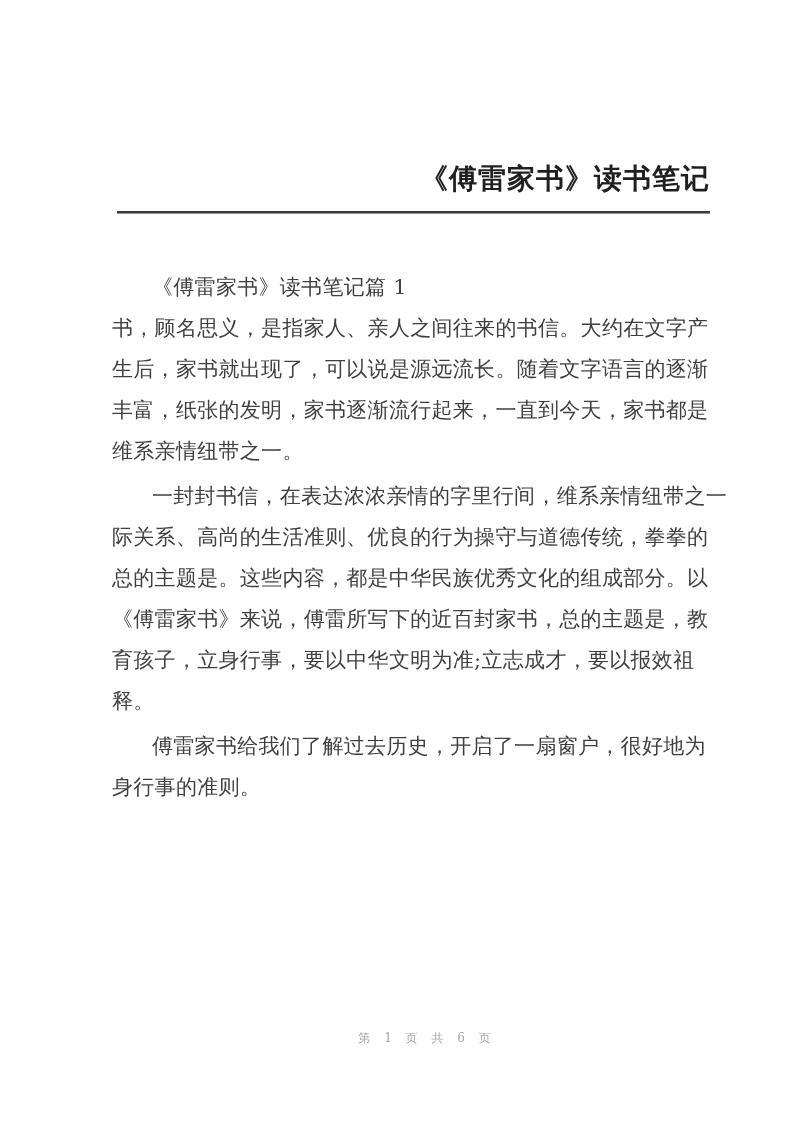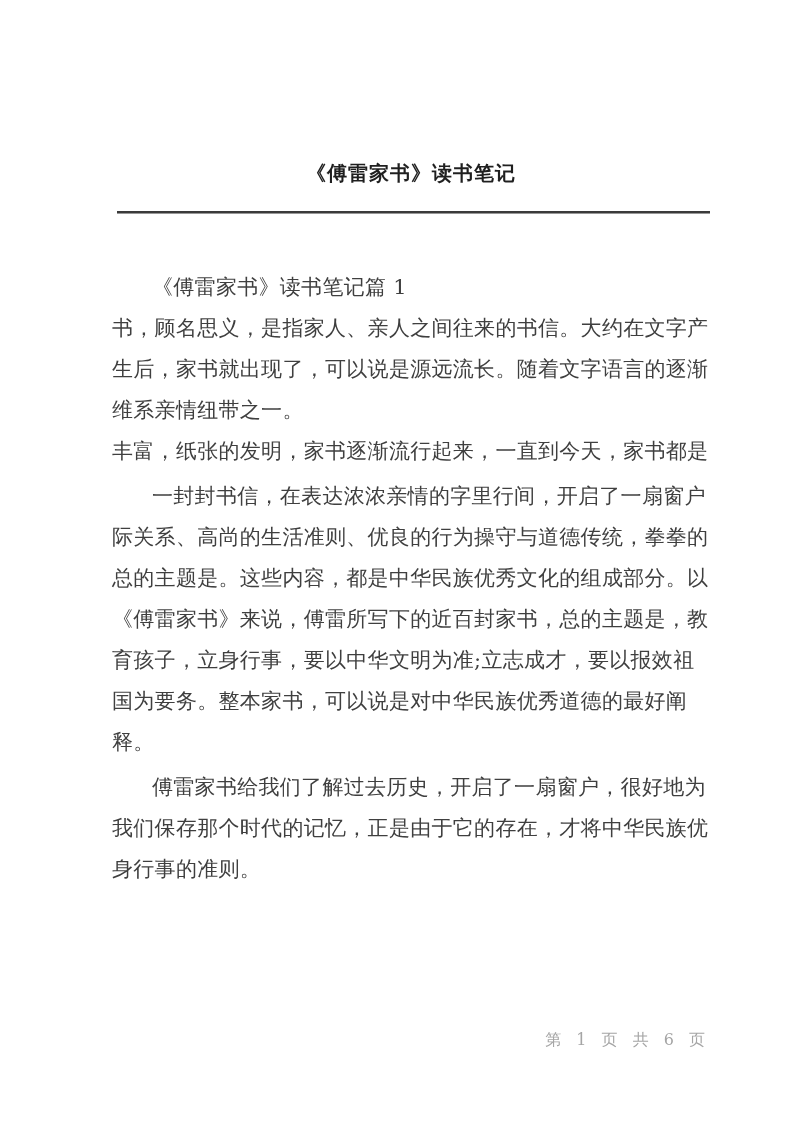--- a/index.html
+++ b/index.html
@@ -14,22 +14,22 @@
     background: #ffffff;
     font-family: "DejaVu Serif", "Liberation Serif", serif;
     overflow: hidden;
   }
   .doc-title {
     position: absolute;
     top: 160px;
     left: 112px;
     width: 598px;
     margin: 0;
-    text-align: center;
-    font-size: 20px;
+    text-align: right;
+    font-size: 28px;
     font-weight: bold;
     color: #1f1f1f;
     letter-spacing: 1px;
     white-space: nowrap;
   }
   .rule {
     position: absolute;
     left: 117px;
     top: 211px;
     width: 593px;
@@ -52,52 +52,50 @@
     white-space: nowrap;
   }
   .ind {
     text-indent: 40px;
   }
   .pg {
     margin-top: 4px;
   }
   .footer {
     position: absolute;
-    left: 112px;
+    left: 128px;
     top: 1030px;
     width: 598px;
-    text-align: right;
-    font-size: 16px;
+    text-align: center;
+    font-size: 12px;
     letter-spacing: 5px;
     color: #a5a5a5;
     white-space: nowrap;
   }
 </style>
 </head>
 <body>
 
 <div class="page">
 
   <h1 class="doc-title">《傅雷家书》读书笔记</h1>
 
   <div class="rule"></div>
 
   <div class="content">
     <div class="ln ind">《傅雷家书》读书笔记篇 1</div>
     <div class="ln">书，顾名思义，是指家人、亲人之间往来的书信。大约在文字产</div>
     <div class="ln">生后，家书就出现了，可以说是源远流长。随着文字语言的逐渐</div>
+    <div class="ln">丰富，纸张的发明，家书逐渐流行起来，一直到今天，家书都是</div>
     <div class="ln">维系亲情纽带之一。</div>
-    <div class="ln">丰富，纸张的发明，家书逐渐流行起来，一直到今天，家书都是</div>
-    <div class="ln ind pg">一封封书信，在表达浓浓亲情的字里行间，开启了一扇窗户</div>
+    <div class="ln ind pg">一封封书信，在表达浓浓亲情的字里行间，维系亲情纽带之一</div>
     <div class="ln">际关系、高尚的生活准则、优良的行为操守与道德传统，拳拳的</div>
     <div class="ln">总的主题是。这些内容，都是中华民族优秀文化的组成部分。以</div>
     <div class="ln">《傅雷家书》来说，傅雷所写下的近百封家书，总的主题是，教</div>
     <div class="ln">育孩子，立身行事，要以中华文明为准;立志成才，要以报效祖</div>
-    <div class="ln">国为要务。整本家书，可以说是对中华民族优秀道德的最好阐</div>
     <div class="ln">释。</div>
     <div class="ln ind pg">傅雷家书给我们了解过去历史，开启了一扇窗户，很好地为</div>
-    <div class="ln">我们保存那个时代的记忆，正是由于它的存在，才将中华民族优</div>
     <div class="ln">身行事的准则。</div>
   </div>
 
   <div class="footer">第 1 页 共 6 页</div>
 
 </div>
 
 </body></html>

